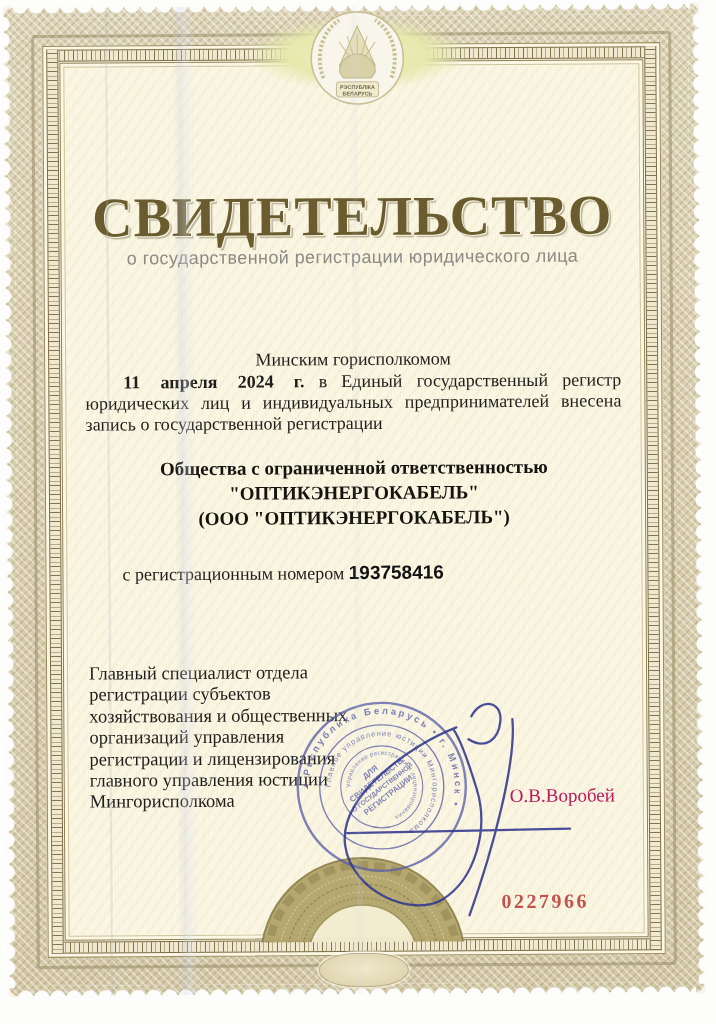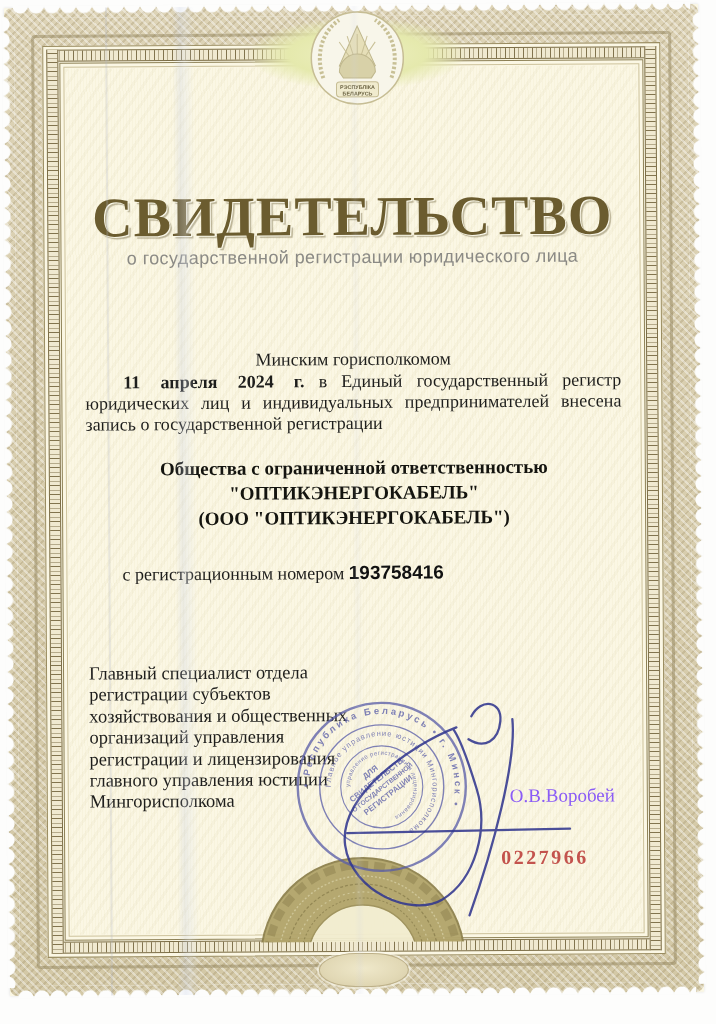--- a/index.html
+++ b/index.html
@@ -84,22 +84,22 @@
   .issuer{left:0;right:0;top:343px;text-align:center;font-size:18px;color:#1e1e1c;}
   .para{left:79px;top:365px;width:536px;font-size:18px;line-height:21px;
     text-align:justify;text-indent:38px;color:#1e1e1c;}
   .para .b{font-weight:bold;word-spacing:6px;}
   .company{left:0;right:0;top:449px;text-align:center;font-weight:bold;
     font-size:19px;line-height:25px;color:#14140f;}
   .regline{left:115px;top:556px;font-size:18px;color:#1e1e1c;}
   .regline .num{font-family:"Liberation Sans",sans-serif;font-weight:bold;font-size:19px;color:#111;}
   .officer{left:81px;top:656px;width:340px;font-size:18.5px;line-height:21.4px;
     white-space:pre-line;color:#1e1e1c;}
-  .officer-name{left:501px;top:780px;font-size:19px;color:#8b5cf6;}
-  .serial{left:492px;top:841px;font-weight:bold;font-size:20px;letter-spacing:2.5px;color:#c3534d;}
+  .officer-name{left:501px;top:780px;font-size:19px;color:#be185d;}
+  .serial{left:492px;top:885px;font-weight:bold;font-size:20px;letter-spacing:2.5px;color:#c3534d;}
 </style>
 </head>
 <body>
 
 <div class="page">
   <div class="cert">
 
     <div class="band-outer">
       <div class="sc sc-top"></div>
       <div class="sc sc-bottom"></div>

